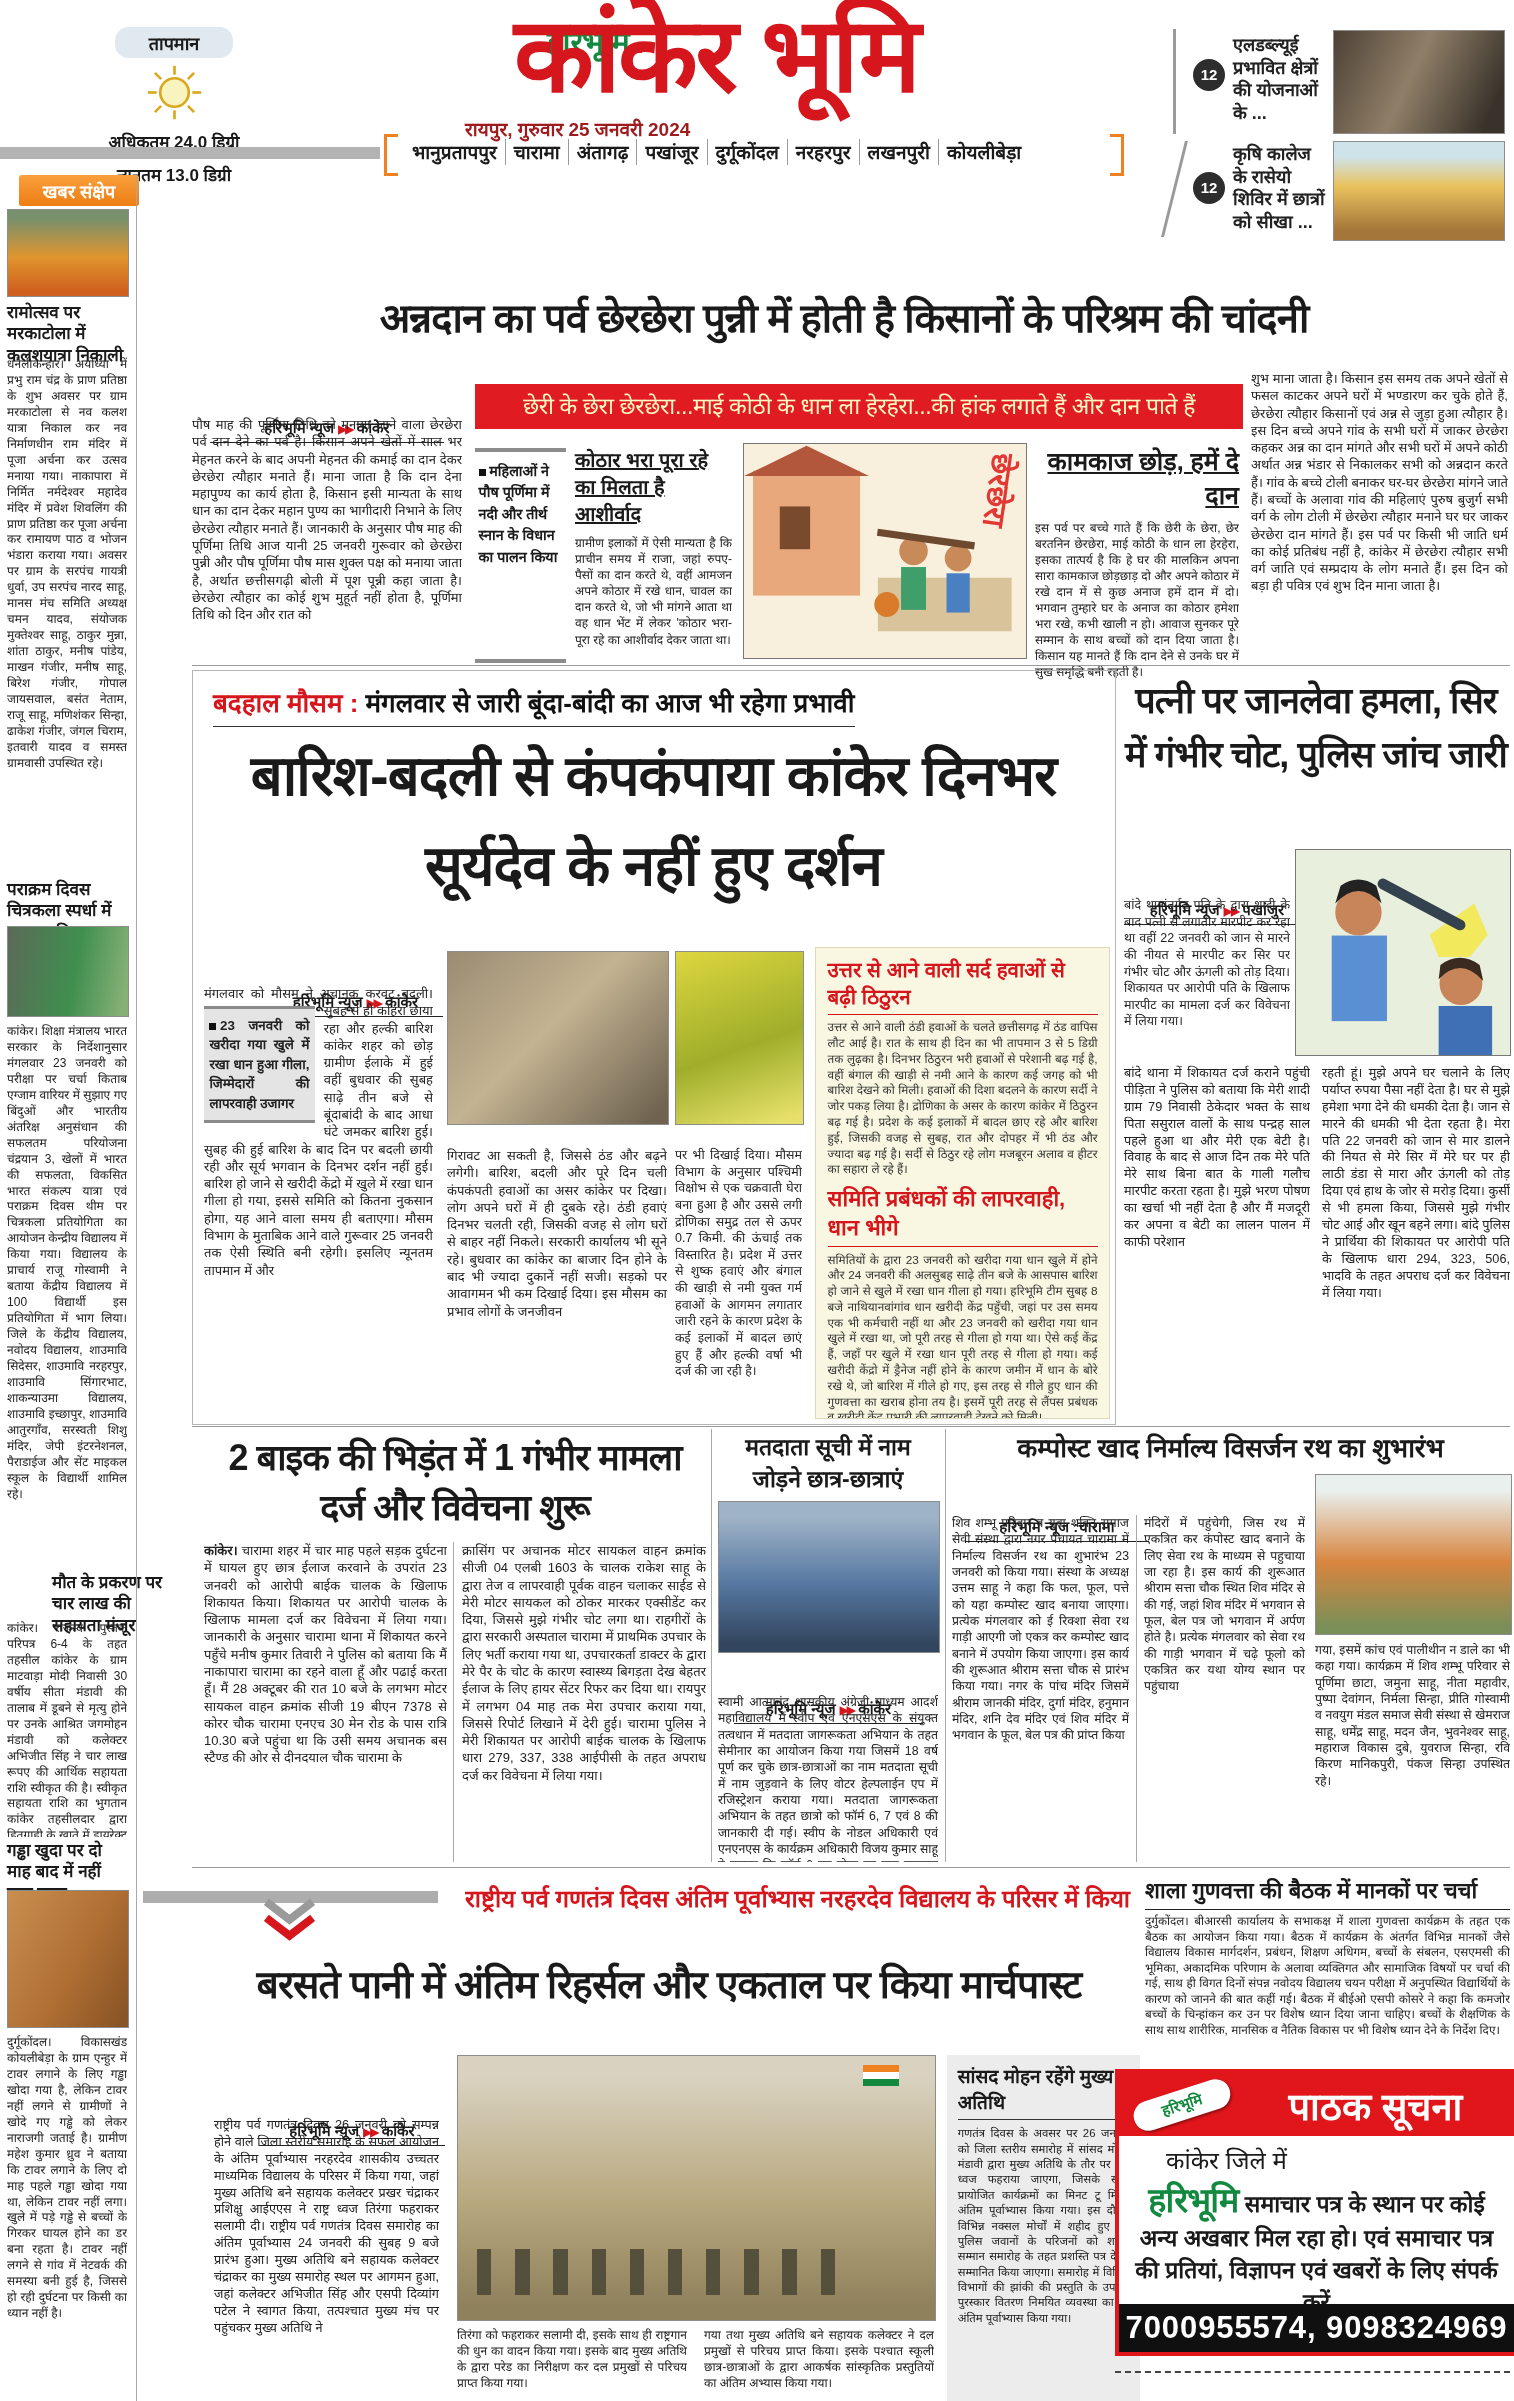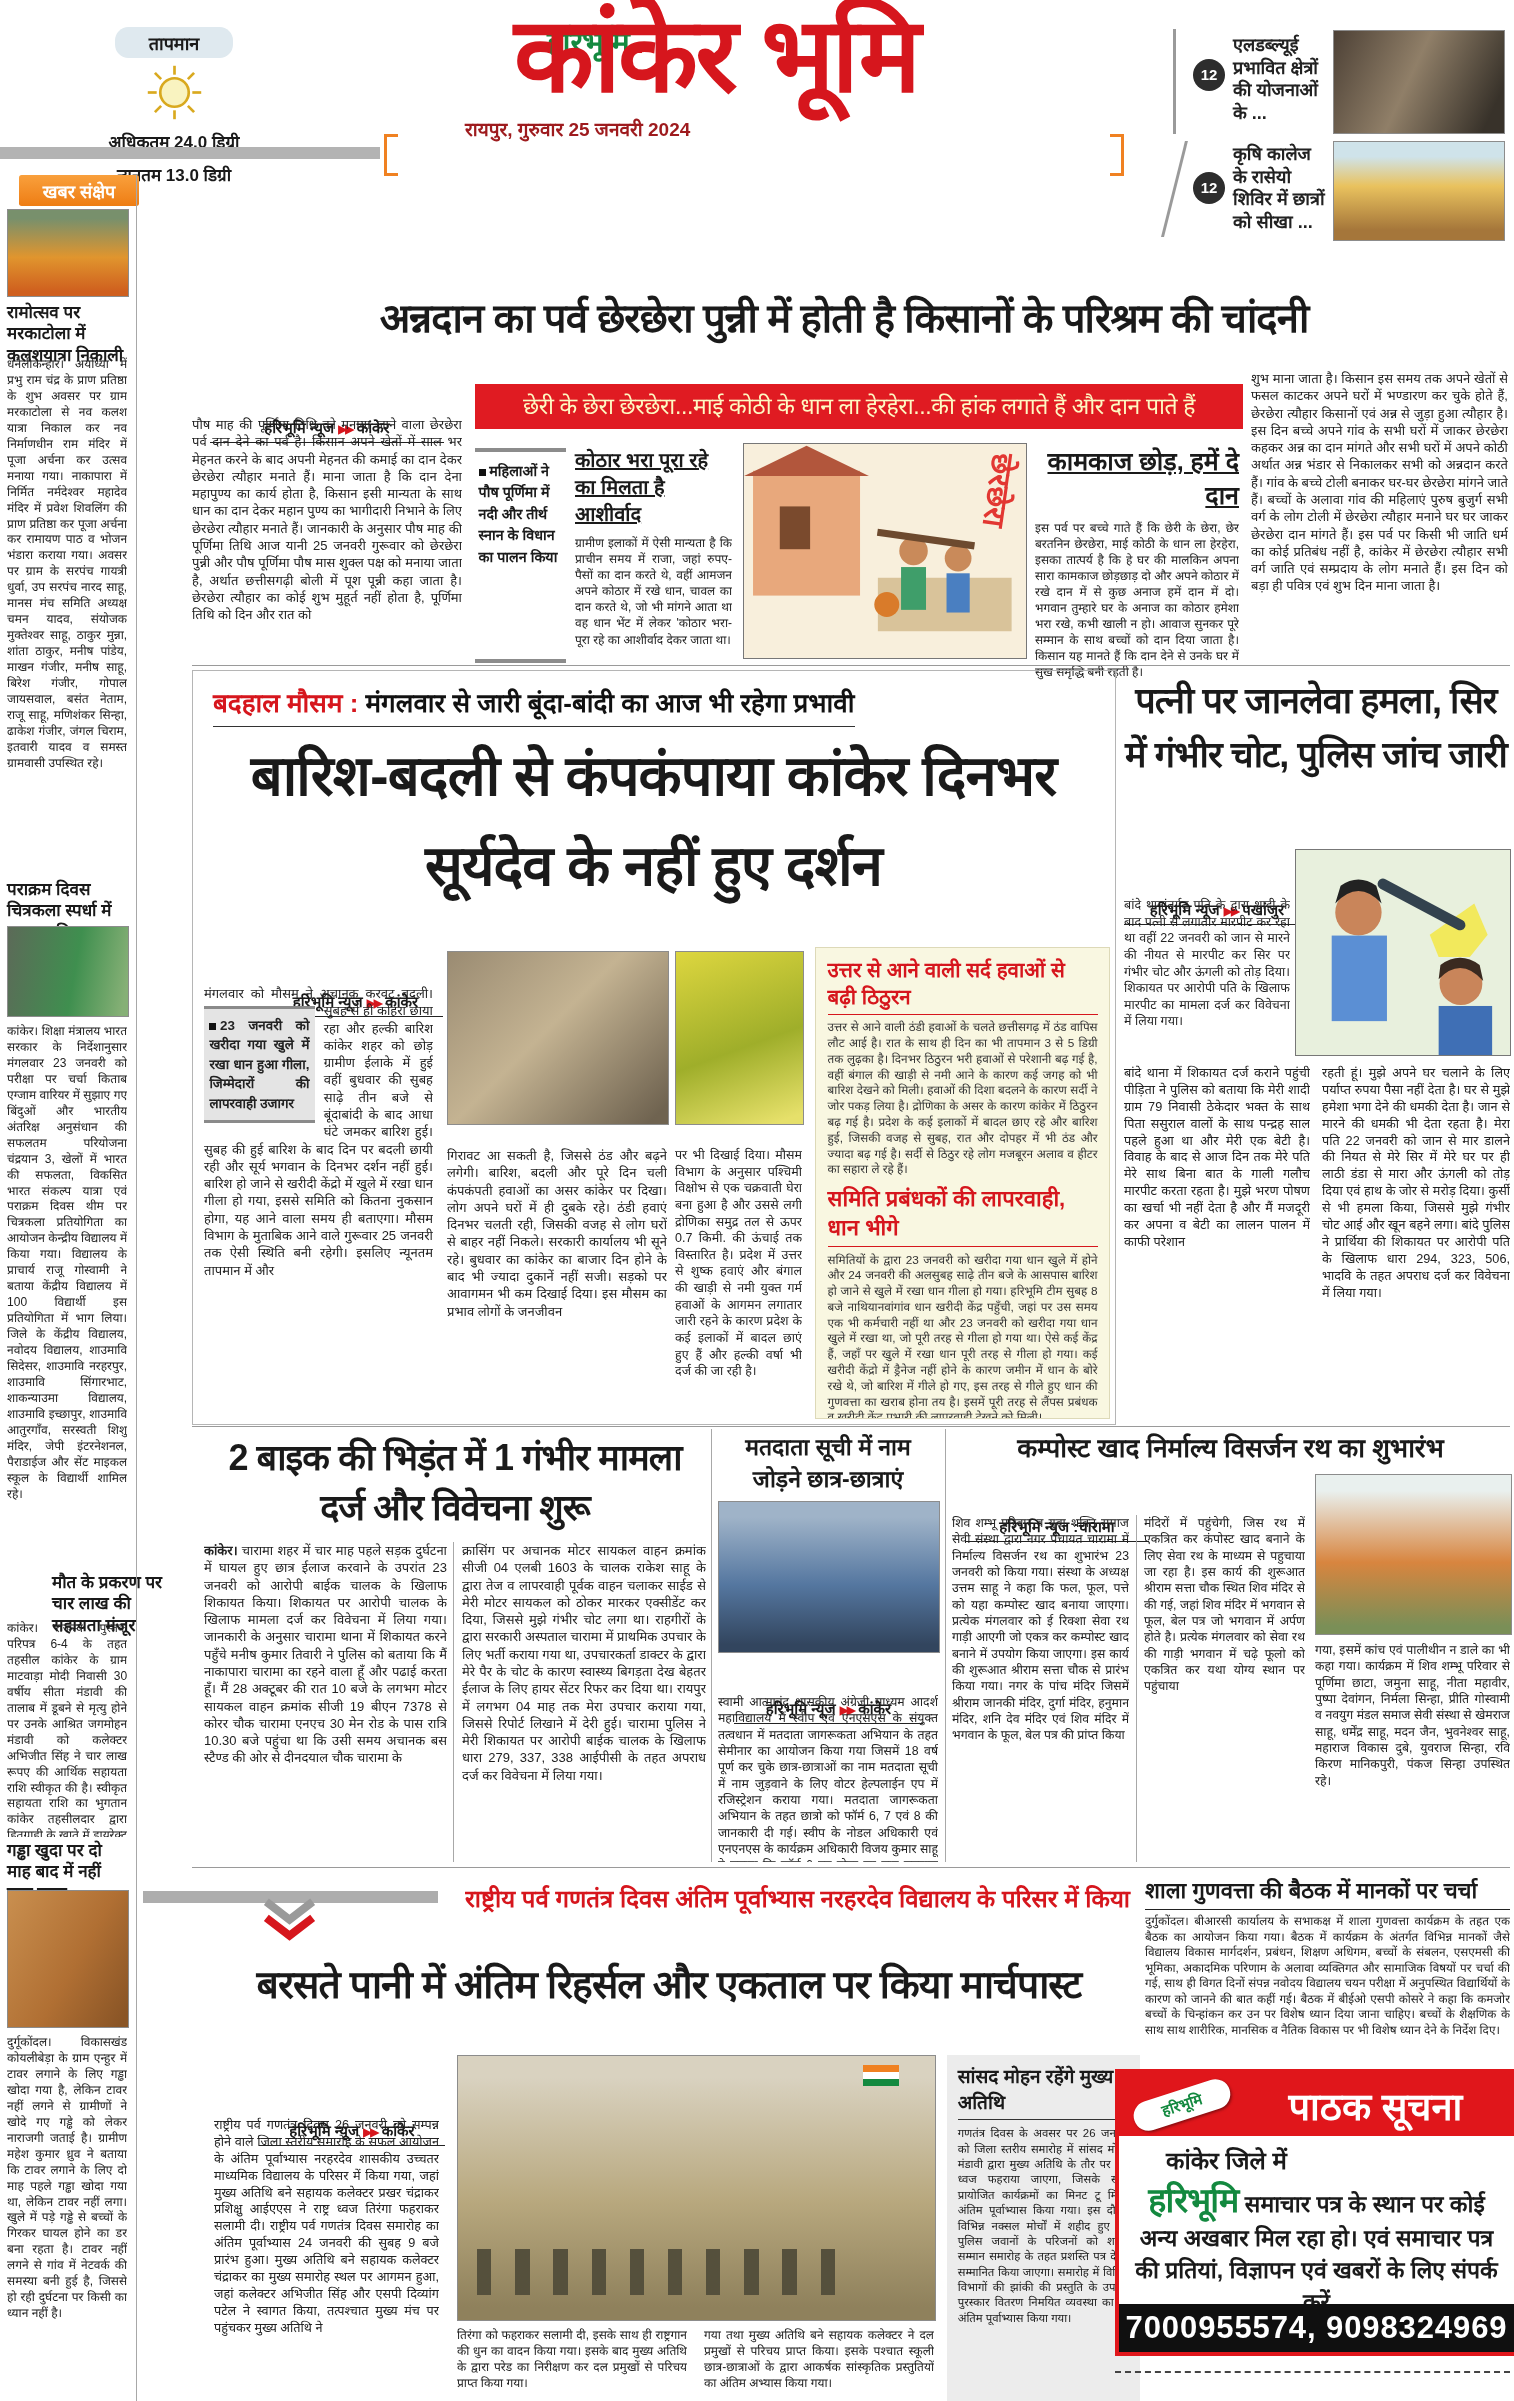--- a/index.html
+++ b/index.html
@@ -72,21 +72,21 @@
   .h-rehearsal{font-size:39px;font-weight:700;text-align:center;white-space:nowrap;letter-spacing:-0.9px;}
   .mpbox{background:#ececec;padding:9px 10.7px;}
   .mpbox .t{font-size:19px;font-weight:700;border-bottom:1.8px solid #333;padding-bottom:3.6px;margin-bottom:6.3px;line-height:1.35;}
   .mpbox .b{font-size:11.4px;line-height:1.35;text-align:justify;color:#222;}
   .ad{border:4.5px solid #e0161b;background:#fff;}
   .ad-head{height:63px;background:#e0161b;display:flex;align-items:center;}
   .roll{width:100px;height:30px;background:#fff;border-radius:15px;transform:rotate(-18deg);margin:0 5.4px 0 12.5px;
         color:#13893f;font-size:15px;font-weight:700;text-align:center;line-height:30px;box-shadow:0.9px 1.8px 2.7px rgba(0,0,0,.4);}
   .ad-title{color:#fff;font-size:38px;font-weight:700;flex:1;text-align:center;}
   .ad-mid{text-align:center;padding:7.1px 9px 5.4px;}
-  .ad-line1{font-size:24px;font-weight:700;text-align:left;padding-left:38px;}
+  .ad-line1{font-size:24px;font-weight:400;text-align:left;padding-left:38px;}
   .ad-brand{color:#13893f;font-size:34px;font-weight:800;letter-spacing:-0.9px;}
   .ad-rest{font-size:23px;font-weight:700;line-height:1.4;}
   .ad-foot{background:#101010;color:#fff;font-size:31px;font-weight:700;text-align:center;line-height:48px;height:48px;letter-spacing:0.9px;}
   .dashline{border-top:2.7px dashed #444;}
   .flagstrip div{height:7.1px;}
 </style>
 </head>
 <body>
 
 <div id="page">
@@ -123,20 +123,30 @@
 
   <div class="abs tz-line" style="left:1173px;top:141px;height:96px;transform:skewX(-14deg);"></div>
   <div class="abs" style="left:1193px;top:172px;">
     <div class="badge">12</div>
   </div>
   <div class="abs teaser-txt" style="left:1233px;top:143px;width:93px;">कृषि कालेज के रासेयो शिविर में छात्रों को सीखा ...</div>
   <div class="abs photo" style="left:1333px;top:141px;width:170px;height:98px;background:linear-gradient(#cfe3ea 15%,#e9c25e 45%,#a5763a 90%);"></div>
 
   <div class="abs navbar" style="left:0px;top:147px;width:380px;"></div>
   <div class="abs bracketL" style="left:384px;top:134px;"></div>
+  <div class="abs nav" style="left:404px;top:133px;width:704px;">
+    <span>भानुप्रतापपुर</span>
+    <span>चारामा</span>
+    <span>अंतागढ़</span>
+    <span>पखांजूर</span>
+    <span>दुर्गूकोंदल</span>
+    <span>नरहरपुर</span>
+    <span>लखनपुरी</span>
+    <span>कोयलीबेड़ा</span>
+  </div>
   <div class="abs bracketR" style="left:1110px;top:134px;"></div>
 
   <div class="abs sbhead" style="left:19px;top:175px;width:120px;">खबर संक्षेप</div>
   <div class="abs photo" style="left:7.1px;top:209px;width:120px;height:86px;background:linear-gradient(#78906c 10%,#e0952e 55%,#cf5f1e 95%);"></div>
   <div class="abs sbh" style="left:7.1px;top:302px;width:120px;">रामोत्सव पर मरकाटोला में कलशयात्रा निकाली</div>
   <div class="abs sbb jt oh" style="left:7.1px;top:357px;width:120px;height:516px;">धनेलीकन्हार। अयोध्या में प्रभु राम चंद्र के प्राण प्रतिष्ठा के शुभ अवसर पर ग्राम मरकाटोला से नव कलश यात्रा निकाल कर नव निर्माणधीन राम मंदिर में पूजा अर्चना कर उत्सव मनाया गया। नाकापारा में निर्मित नर्मदेश्वर महादेव मंदिर में प्रवेश शिवलिंग की प्राण प्रतिष्ठा कर पूजा अर्चना कर रामायण पाठ व भोजन भंडारा कराया गया। अवसर पर ग्राम के सरपंच गायत्री धुर्वा, उप सरपंच नारद साहू, मानस मंच समिति अध्यक्ष चमन यादव, संयोजक मुक्तेश्वर साहू, ठाकुर मुन्ना, शांता ठाकुर, मनीष पांडेय, माखन गंजीर, मनीष साहू, बिरेश गंजीर, गोपाल जायसवाल, बसंत नेताम, राजू साहू, मणिशंकर सिन्हा, ढाकेश गंजीर, जंगल चिराम, इतवारी यादव व समस्त ग्रामवासी उपस्थित रहे।</div>
 
   <div class="abs sbh" style="left:7.1px;top:879px;width:120px;">पराक्रम दिवस चित्रकला स्पर्धा में 100 शामिल</div>
   <div class="abs photo" style="left:7.1px;top:926px;width:120px;height:89px;background:linear-gradient(100deg,#5c6a58,#3f8f4f 55%,#86b076 95%);"></div>
   <div class="abs sbb jt oh" style="left:7.1px;top:1024px;width:120px;height:541px;">कांकेर। शिक्षा मंत्रालय भारत सरकार के निर्देशानुसार मंगलवार 23 जनवरी को परीक्षा पर चर्चा किताब एग्जाम वारियर में सुझाए गए बिंदुओं और भारतीय अंतरिक्ष अनुसंधान की सफलतम परियोजना चंद्रयान 3, खेलों में भारत की सफलता, विकसित भारत संकल्प यात्रा एवं पराक्रम दिवस थीम पर चित्रकला प्रतियोगिता का आयोजन केन्द्रीय विद्यालय में किया गया। विद्यालय के प्राचार्य राजू गोस्वामी ने बताया केंद्रीय विद्यालय में 100 विद्यार्थी इस प्रतियोगिता में भाग लिया। जिले के केंद्रीय विद्यालय, नवोदय विद्यालय, शाउमावि सिदेसर, शाउमावि नरहरपुर, शाउमावि सिंगारभाट, शाकन्याउमा विद्यालय, शाउमावि इच्छापुर, शाउमावि आतुरगाँव, सरस्वती शिशु मंदिर, जेपी इंटरनेशनल, पैराडाईज और सेंट माइकल स्कूल के विद्यार्थी शामिल रहे।</div>

